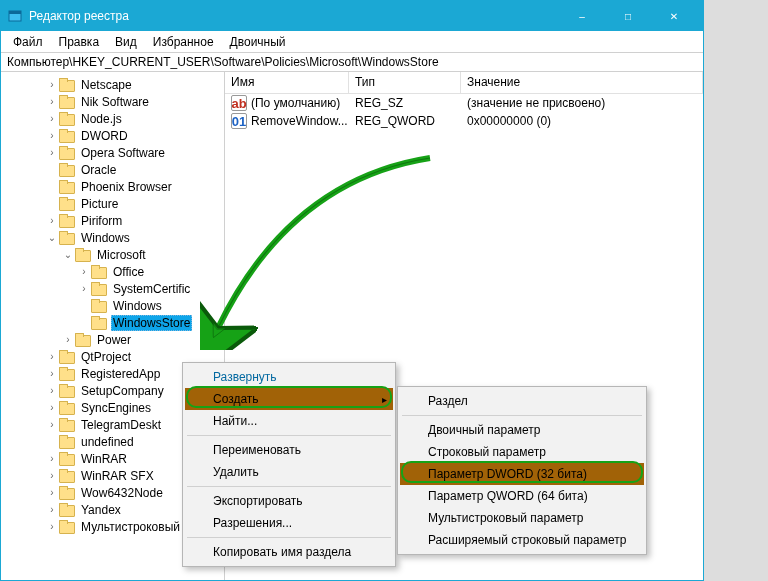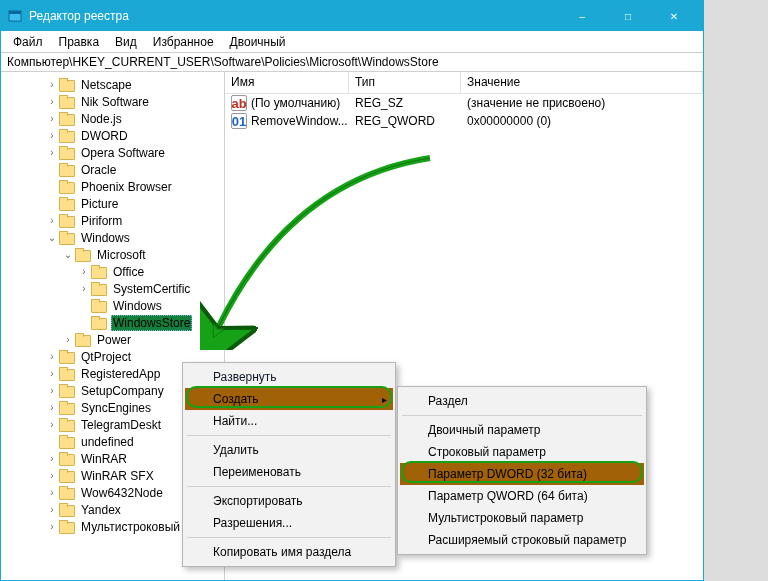--- a/index.html
+++ b/index.html
@@ -67,21 +67,21 @@
     background: #fff;
   }
   .tree { padding: 4px 0 4px 4px; font-size: 12px; white-space: nowrap; }
   .trow { display:flex; align-items:center; height:17px; }
   .trow .twisty { width: 14px; text-align:center; color:#6a6a6a; font-size:10px; display:inline-block; }
   .trow .twisty.empty { visibility:hidden; }
   .trow .fld { width:16px; height:14px; margin-right:4px; position:relative; flex:none;}
   .trow .fld::before { content:""; position:absolute; left:0; top:2px; width:14px; height:10px; background:#ffe08a; border:1px solid #d6b24e; border-radius:1px;}
   .trow .fld::after  { content:""; position:absolute; left:0; top:0; width:7px; height:3px; background:#ffe08a; border:1px solid #d6b24e; border-bottom:none; border-radius:1px 1px 0 0;}
   .trow .lbl { padding: 0 2px; }
-  .trow.sel .lbl { background:#15803d; border:1px dotted #7eb6e0; padding:0 1px; }.ind1{padding-left:40px}.ind2{padding-left:56px}.ind3{padding-left:72px}
+  .trow.sel .lbl { background:#0ea5e9; border:1px dotted #7eb6e0; padding:0 1px; }.ind1{padding-left:40px}.ind2{padding-left:56px}.ind3{padding-left:72px}
 
   .listpane { flex:1; background:#fff; display:flex; flex-direction:column; }
   .listhdr { display:flex; height:22px; border-bottom:1px solid #e1e1e1;}
   .listhdr .col { border-right:1px solid #e1e1e1; padding:3px 6px; font-size:12px; color:#000;}
   .col.name{width:124px} .col.type{width:112px} .col.val{flex:1}
   .listrows{flex:1}
   .lrow{display:flex;height:18px;align-items:center;font-size:12px;}
   .lrow .c{padding:0 6px; white-space:nowrap; overflow:hidden; text-overflow:ellipsis;}
   .lrow .c.name{width:124px; display:flex; align-items:center;}
   .lrow .c.type{width:112px}
@@ -92,21 +92,21 @@
 
   .ctxmenu {
     position:absolute;
     background:#f2f2f2;
     border:1px solid #b6b6b6;
     box-shadow:3px 3px 6px rgba(0,0,0,0.25);
     padding:3px 2px;
     font-size:12px;
   }
   .ctxmenu .citem { height:22px; display:flex; align-items:center; padding:0 20px 0 28px; color:#000; position:relative; white-space:nowrap;}
-  .ctxmenu .citem.disabled { color:#0f172a; }
+  .ctxmenu .citem.disabled { color:#0369a1; }
   .ctxmenu .citem.hl { background:#a16207; }
   .ctxmenu .citem.submenu::after { content:"▸"; position:absolute; right:6px; font-size:10px; color:#555;}
   .ctxmenu .citem.hl.submenu::after{color:#000}
   .ctxmenu .sep { height:1px; background:#d0d0d0; margin:3px 2px;}
   .ring { position:absolute; border:2px solid #16a216; border-radius:10px; pointer-events:none;}
 
   .arrow { position:absolute; pointer-events:none; }
 </style>
 </head>
 <body>
@@ -307,22 +307,22 @@
     </div>
   </div>
 
 </div>
 
 <div class="ctxmenu" id="ctx1" style="left:182px; top:362px; width:214px;">
     <div class="citem disabled">Развернуть</div>
     <div class="citem hl submenu">Создать</div>
     <div class="citem">Найти...</div>
     <div class="sep"></div>
+    <div class="citem">Переименовать</div>
     <div class="citem">Удалить</div>
-    <div class="citem">Переименовать</div>
     <div class="sep"></div>
     <div class="citem">Экспортировать</div>
     <div class="citem">Разрешения...</div>
     <div class="sep"></div>
     <div class="citem">Копировать имя раздела</div>
   </div>
 <div class="ring" style="left:186px; top:386px; width:206px; height:22px;"></div>
 
 <div class="ctxmenu" id="ctx2" style="left:397px; top:386px; width:250px;">
     <div class="citem">Раздел</div>

